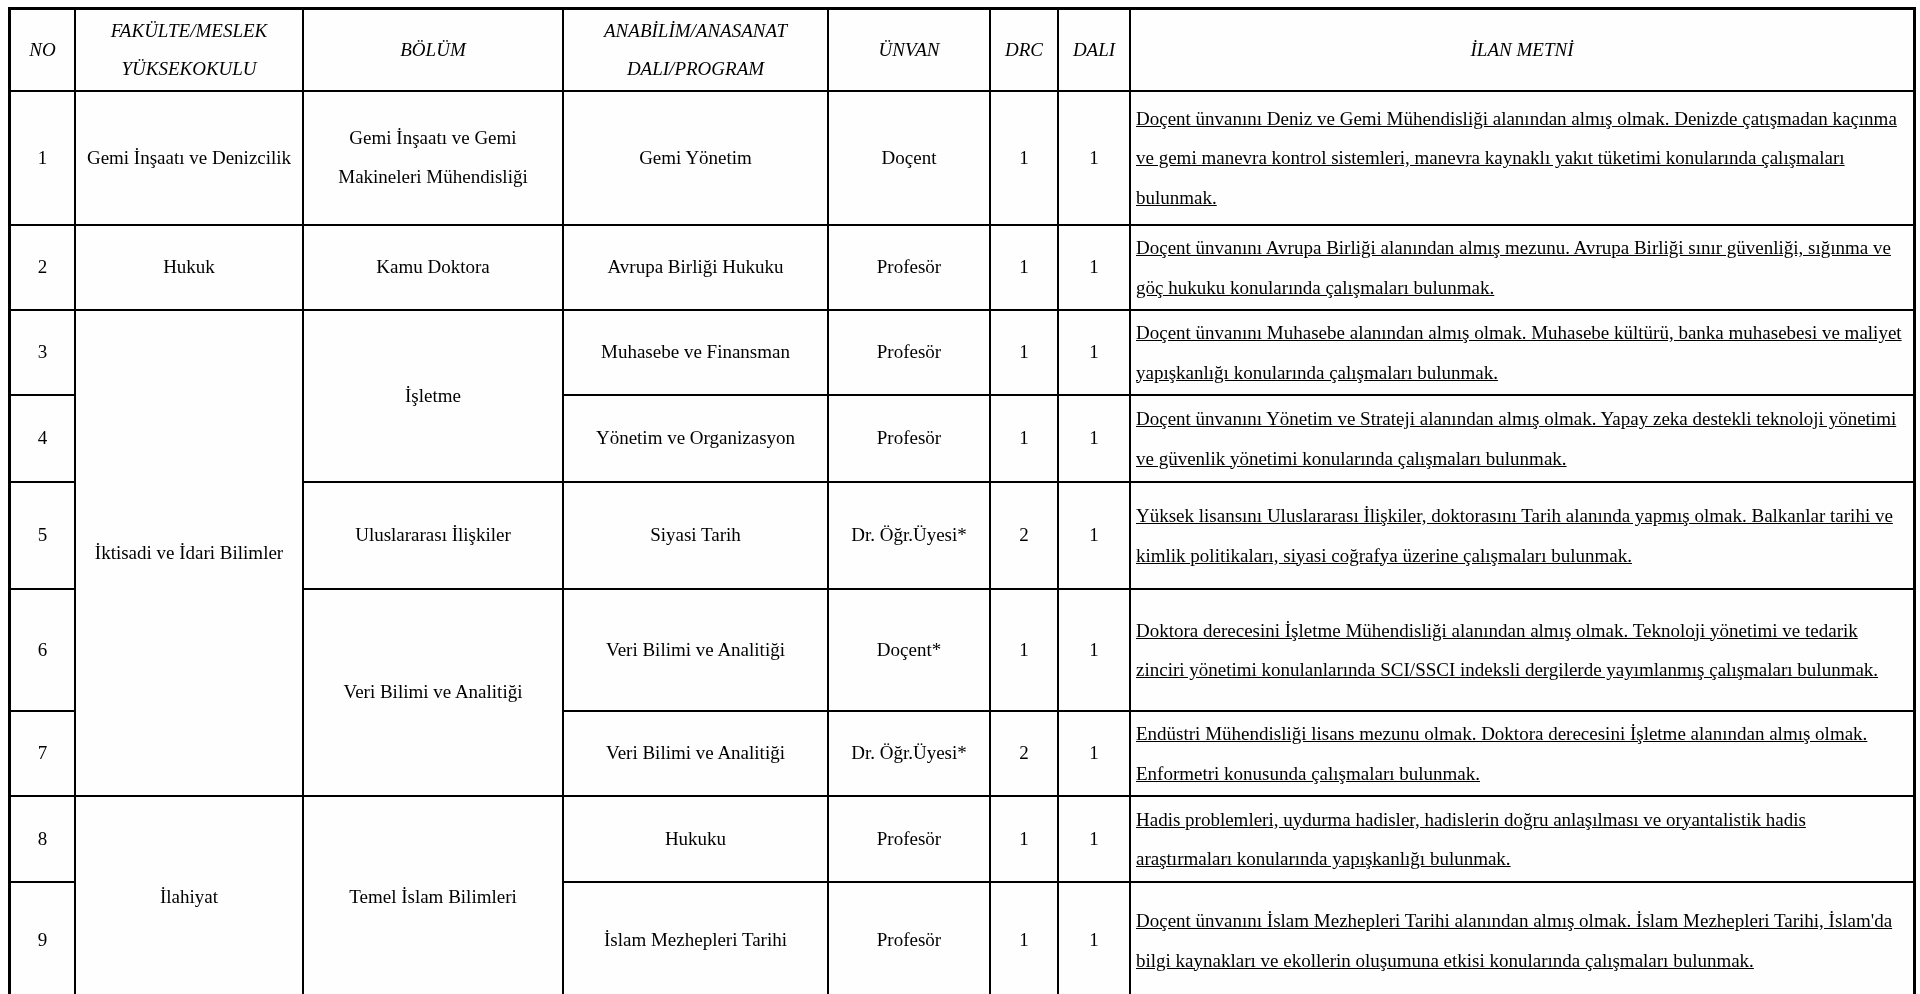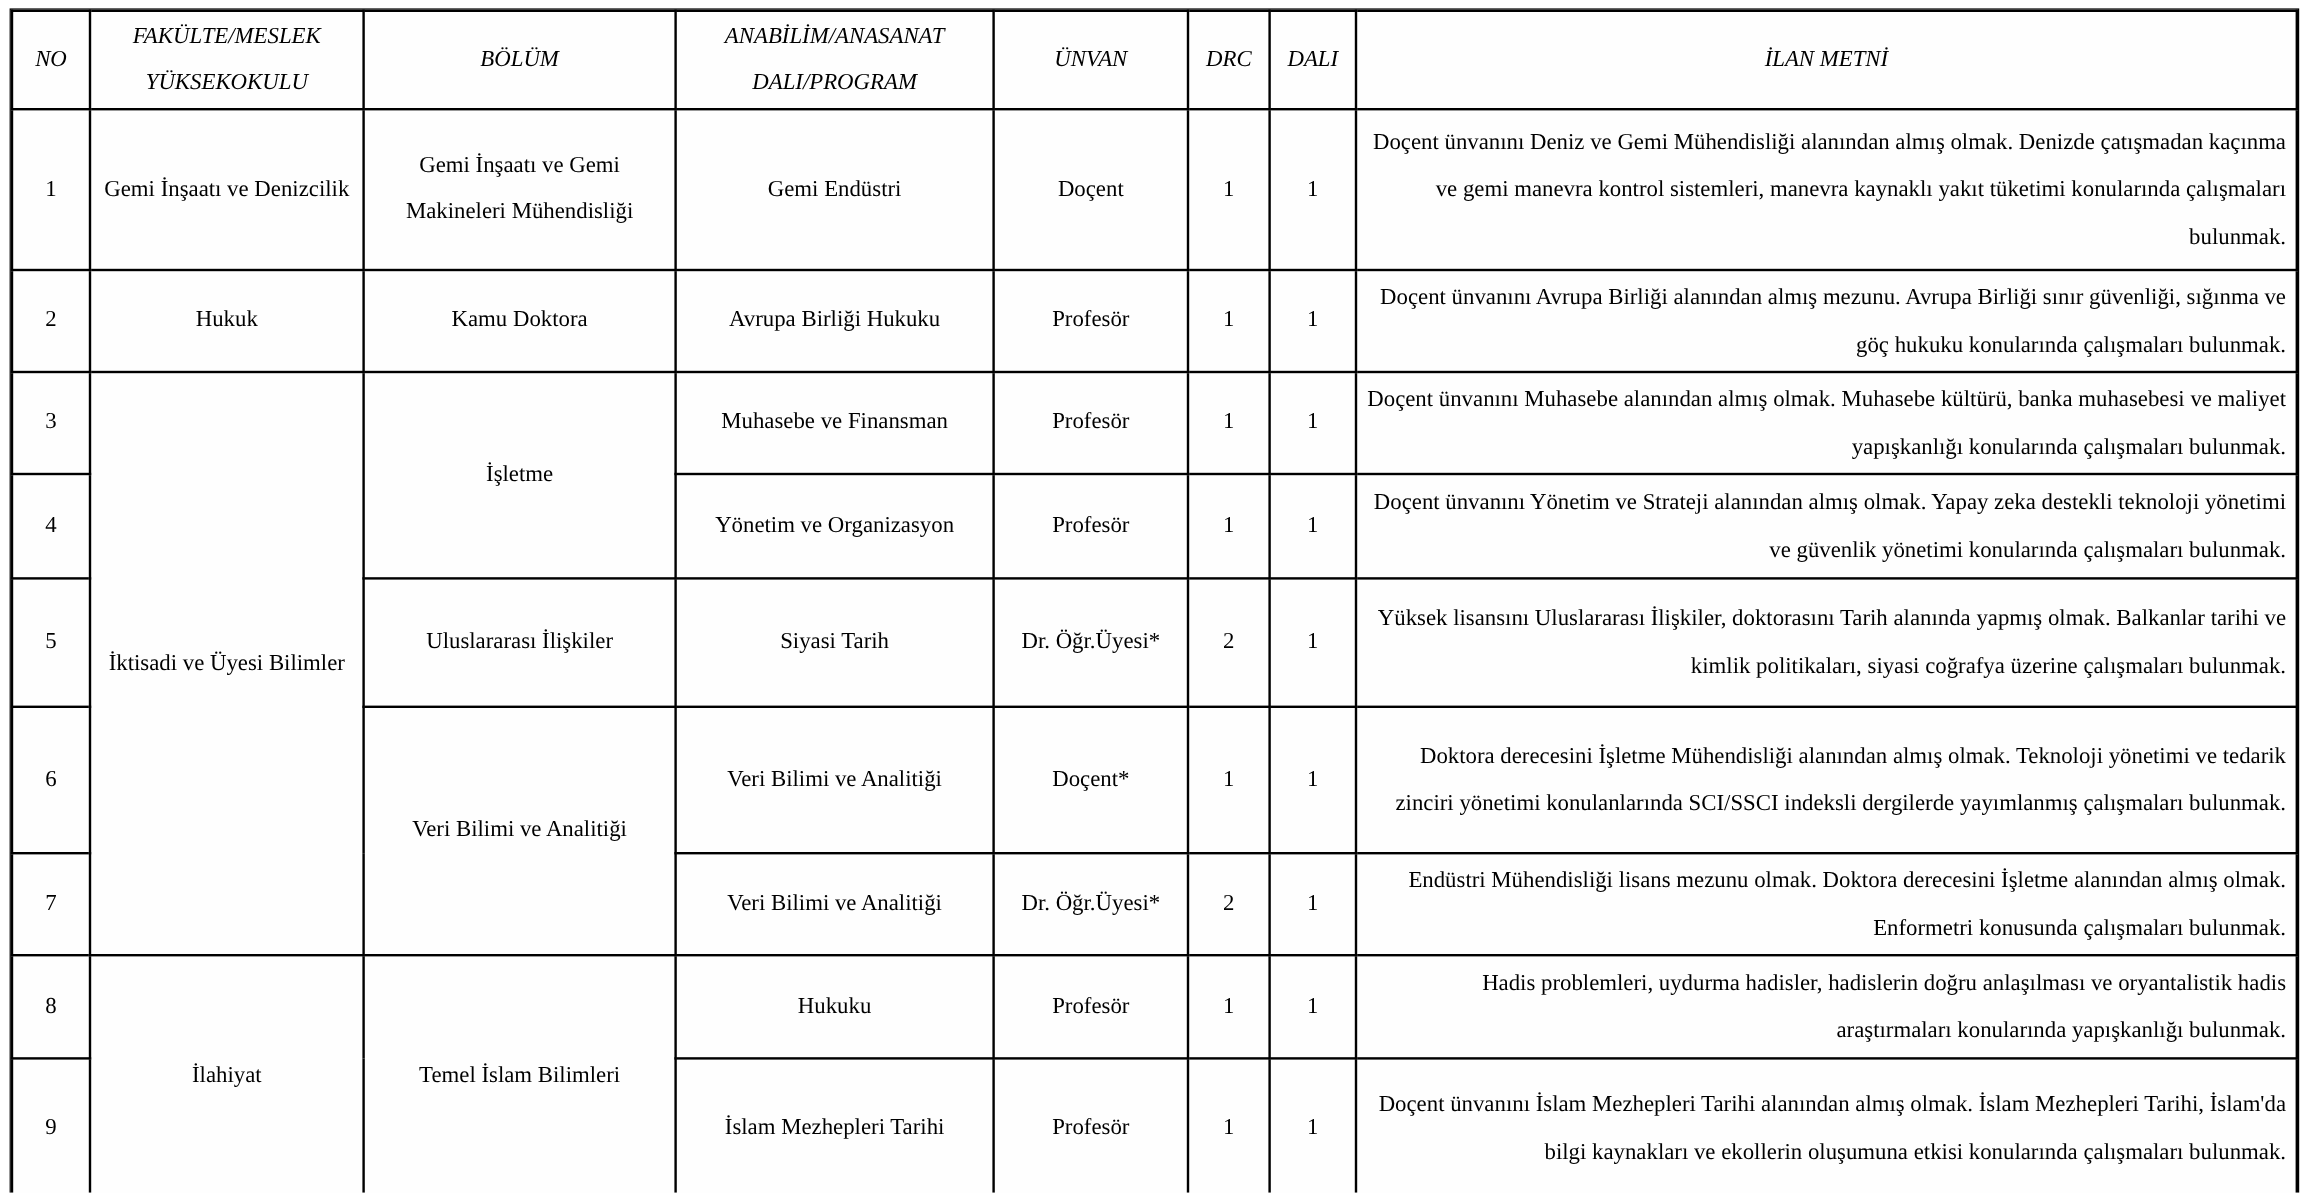--- a/index.html
+++ b/index.html
@@ -33,23 +33,24 @@
     text-align: center;
     padding: 2px 10px;
     line-height: 2.05;
     overflow: hidden;
   }
   table.ilan-table th {
     line-height: 2.0;
     font-style: italic;
   }
   table.ilan-table td.ilan-text {
-    text-align: right;
+    text-align: left;
     padding: 2px 8px 2px 5px;
     line-height: 2.08;
+    text-decoration: underline;
   }
   table.ilan-table {
     outline: 1px solid #000;
   }
   tr.rh-header { height: 67px; }
   tr.rh-1 { height: 134px; }
   tr.rh-2 { height: 85px; }
   tr.rh-3 { height: 80px; }
   tr.rh-4 { height: 87px; }
   tr.rh-5 { height: 107px; }
@@ -83,39 +84,39 @@
         <th>DRC</th>
         <th>DALI</th>
         <th>İLAN METNİ</th>
       </tr>
     </thead>
     <tbody>
       <tr class="rh-1">
         <td>1</td>
         <td>Gemi İnşaatı ve Denizcilik</td>
         <td>Gemi İnşaatı ve Gemi Makineleri Mühendisliği</td>
-        <td>Gemi Endüstri</td>
+        <td>Gemi Yönetim</td>
         <td>Doçent</td>
         <td>1</td>
         <td>1</td>
         <td class="ilan-text">Doçent ünvanını Deniz ve Gemi Mühendisliği alanından almış olmak. Denizde çatışmadan kaçınma ve gemi manevra kontrol sistemleri, manevra kaynaklı yakıt tüketimi konularında çalışmaları bulunmak.</td>
       </tr>
       <tr class="rh-2">
         <td>2</td>
         <td>Hukuk</td>
         <td>Kamu Doktora</td>
         <td>Avrupa Birliği Hukuku</td>
         <td>Profesör</td>
         <td>1</td>
         <td>1</td>
         <td class="ilan-text">Doçent ünvanını Avrupa Birliği alanından almış mezunu. Avrupa Birliği sınır güvenliği, sığınma ve göç hukuku konularında çalışmaları bulunmak.</td>
       </tr>
       <tr class="rh-3">
         <td>3</td>
-        <td rowspan="5">İktisadi ve Üyesi Bilimler</td>
+        <td rowspan="5">İktisadi ve İdari Bilimler</td>
         <td rowspan="2">İşletme</td>
         <td>Muhasebe ve Finansman</td>
         <td>Profesör</td>
         <td>1</td>
         <td>1</td>
         <td class="ilan-text">Doçent ünvanını Muhasebe alanından almış olmak. Muhasebe kültürü, banka muhasebesi ve maliyet yapışkanlığı konularında çalışmaları bulunmak.</td>
       </tr>
       <tr class="rh-4">
         <td>4</td>
         <td>Yönetim ve Organizasyon</td>

